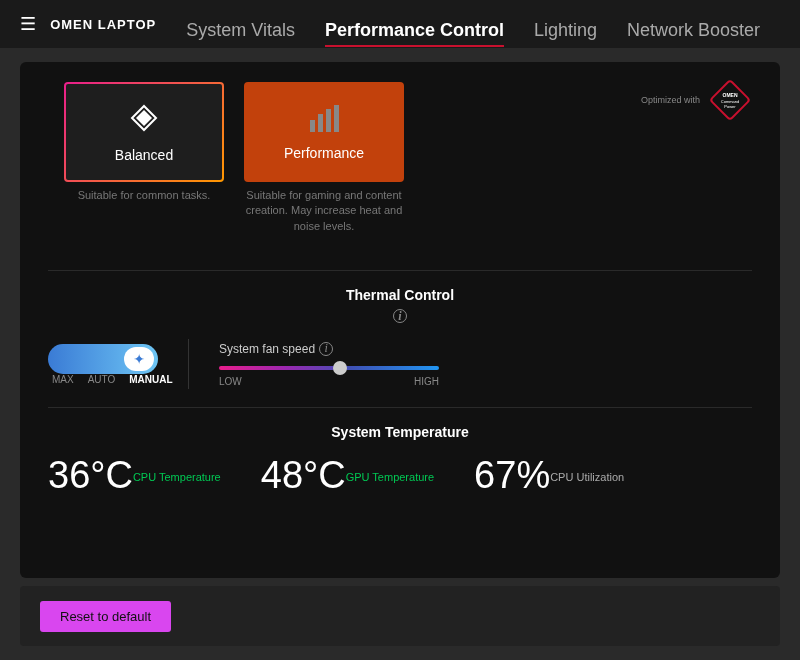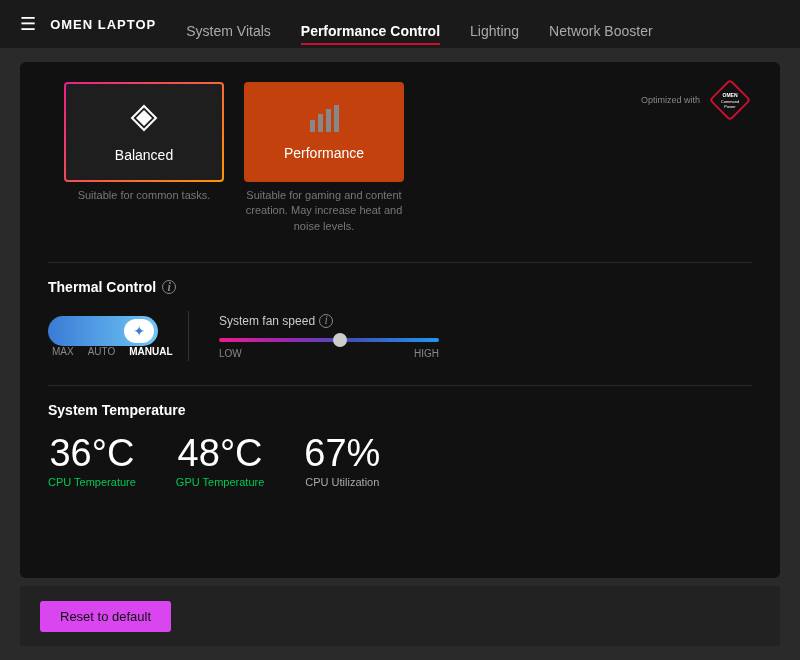--- a/index.html
+++ b/index.html
@@ -34,21 +34,21 @@
       font-size: 13px;
       letter-spacing: 1px;
       margin-right: 30px;
     }
     .nav-links {
       display: flex;
       gap: 30px;
     }
     .nav-link {
       color: #aaa;
-      font-size: 14px;
+      font-size: 18px;
       cursor: pointer;
       padding-bottom: 4px;
       text-decoration: none;
       margin-top: 19px;
     }
     .nav-link.active {
       color: #fff;
       font-weight: 600;
       border-bottom: 2px solid #c8102e;
     }
@@ -80,21 +80,21 @@
     }
     .omen-diamond {
       width: 44px;
       height: 44px;
     }
 
     
     .mode-cards {
       display: flex;
       gap: 20px;
-      margin-bottom: 28px;
+      margin-bottom: 36px;
       padding-left: 16px;
     }
     .mode-card {
       width: 160px;
       height: 100px;
       background: #c2410c;
       border-radius: 4px;
       display: flex;
       flex-direction: column;
       align-items: center;
@@ -142,20 +142,21 @@
 
     
     .section-title {
       color: #fff;
       font-size: 14px;
       font-weight: 600;
       margin-bottom: 16px;
       display: flex;
       align-items: center;
       gap: 6px;
+      flex-direction: column;
     }
     .info-icon {
       color: #888;
       font-size: 12px;
       border: 1px solid #888;
       border-radius: 50%;
       width: 14px;
       height: 14px;
       display: inline-flex;
       align-items: center;
@@ -257,31 +258,31 @@
     }
     .fan-slider-labels {
       display: flex;
       justify-content: space-between;
       font-size: 10px;
       color: #888;
     }
 
     
     .temp-section {
-      margin-top: 24px;
+      margin-top: 18px;
       text-align: center;
     }
     .temp-values {
       display: flex;
       gap: 40px;
       margin-top: 8px;
     }
     .temp-item {
       display: flex;
-      flex-direction: column;
+      flex-direction: row;
       align-items: center;
     }
     .temp-value {
       color: #fff;
       font-size: 38px;
       font-weight: 300;
       line-height: 1;
     }
     .temp-label {
       color: #00c853;

